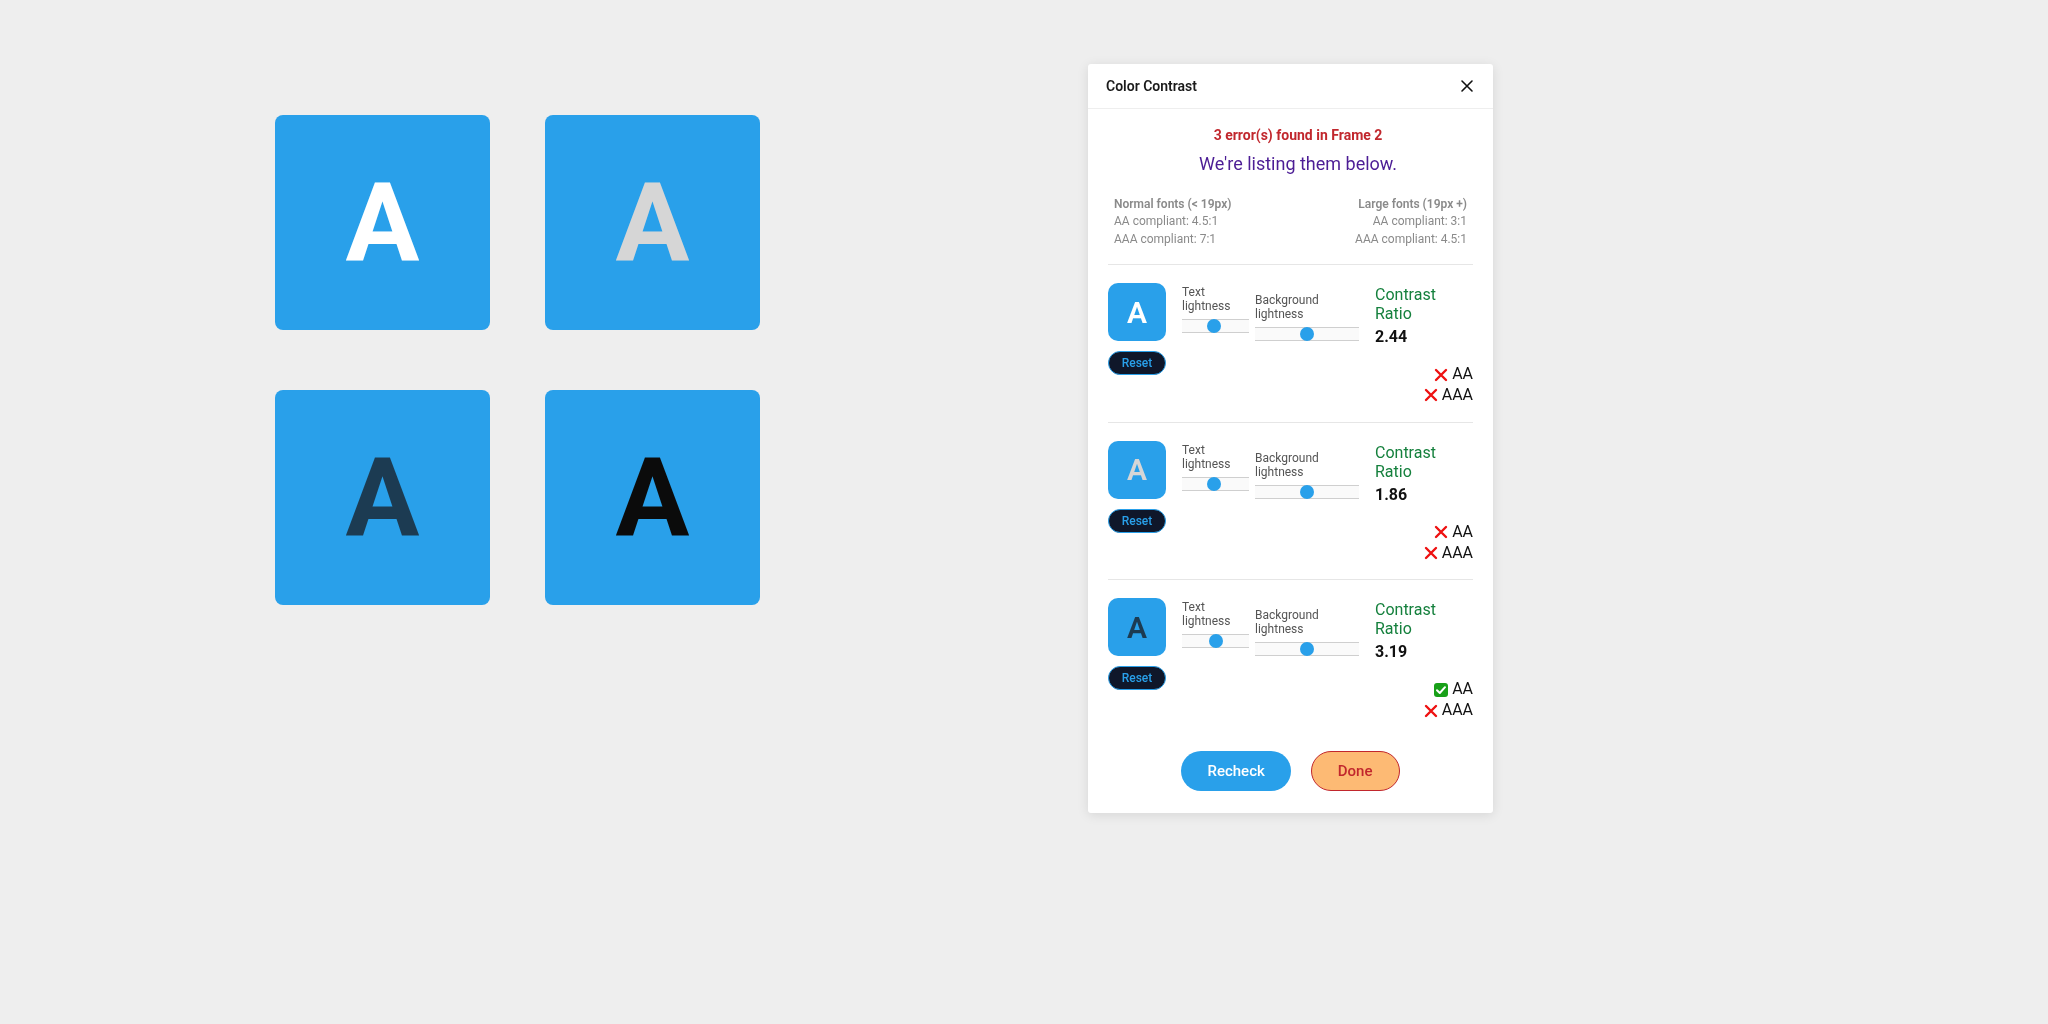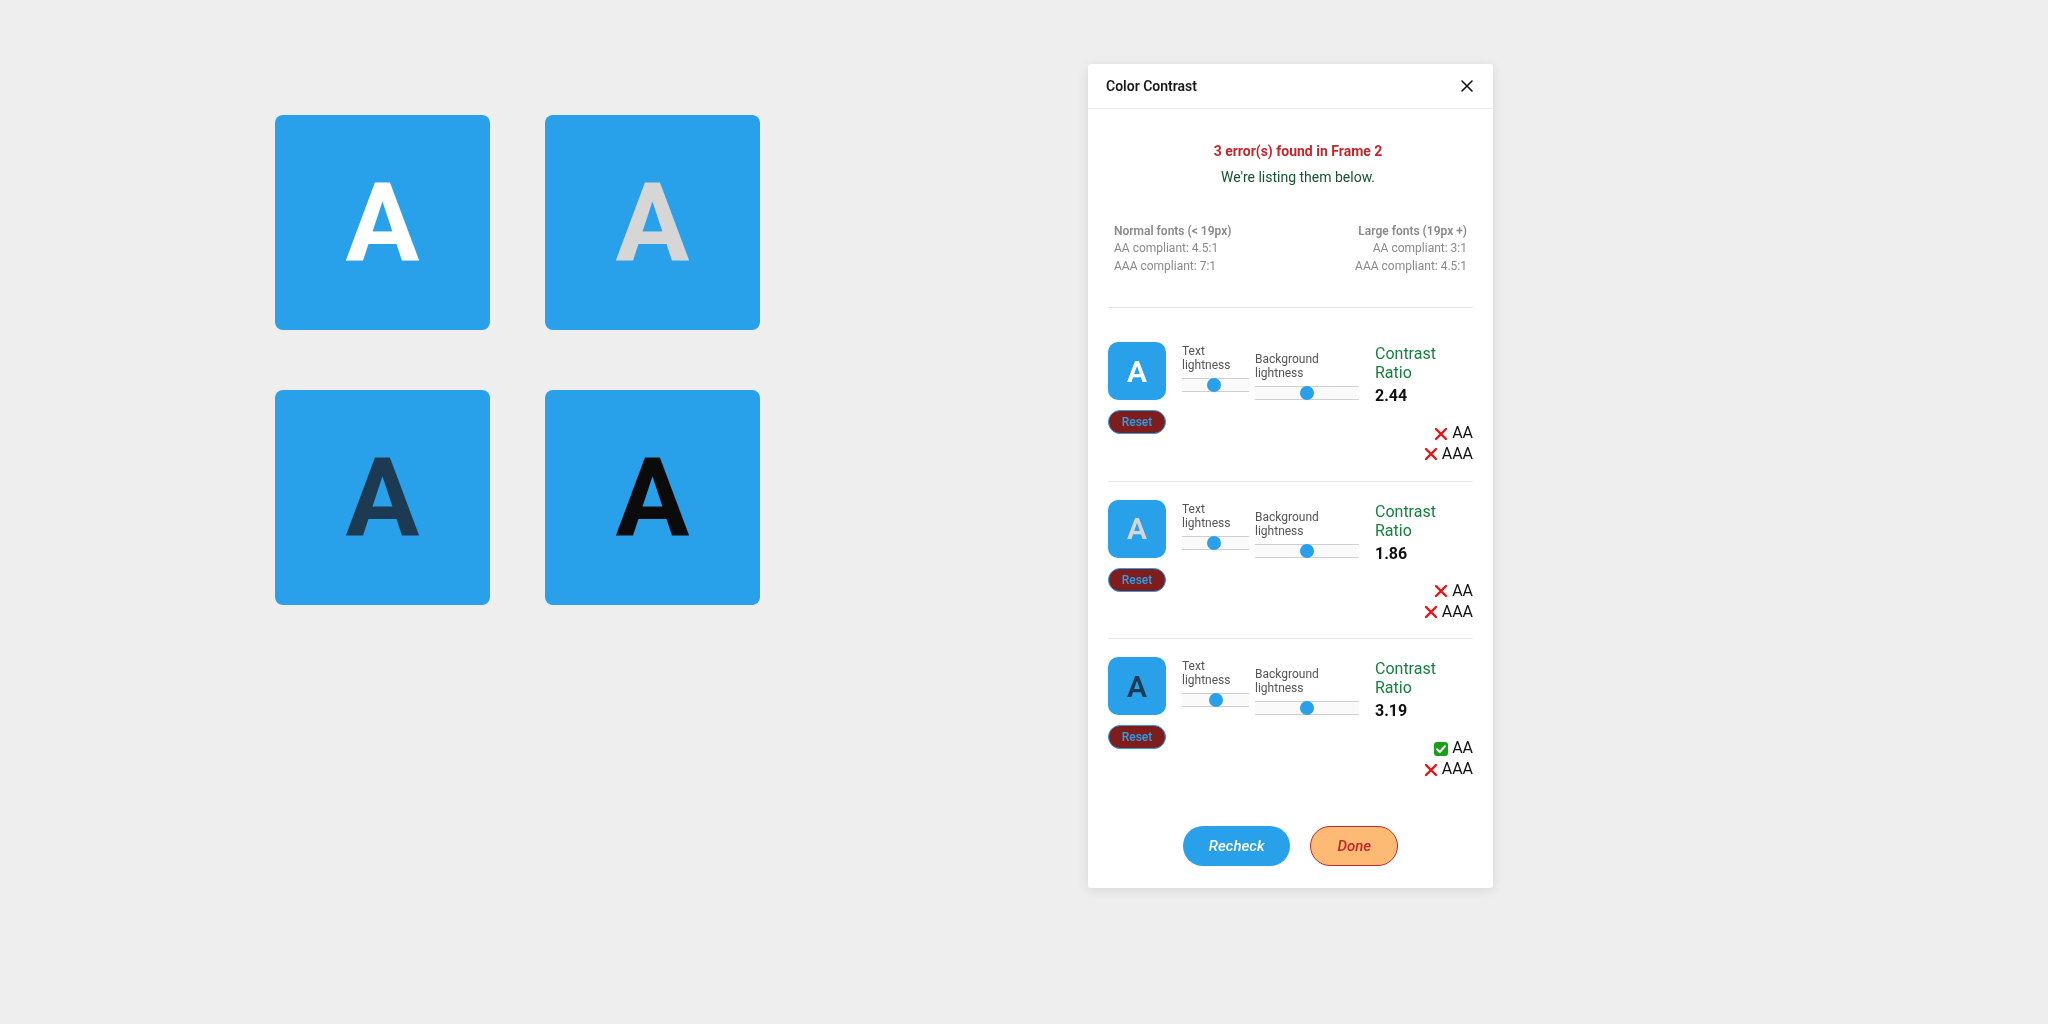--- a/index.html
+++ b/index.html
@@ -38,21 +38,20 @@
   .panel {
     position: absolute;
     top: 64px;
     left: 1088px;
     width: 405px;
     background: #ffffff;
     border-radius: 3px;
     box-shadow: 0 2px 12px rgba(0,0,0,0.10);
     display: flex;
     flex-direction: column;
-    gap: 16px;
   }
   .panel-header {
     display: flex;
     align-items: center;
     justify-content: space-between;
     padding: 14px 18px;
     border-bottom: 1px solid #eee;
   }
   .panel-title {
     font-size: 14px;
@@ -69,22 +68,22 @@
     padding: 18px 20px 6px 35px;
     text-align: center;
   }
   .summary-error {
     color: #c1272d;
     font-weight: 700;
     font-size: 14px;
     margin-bottom: 10px;
   }
   .summary-sub {
-    font-size: 14px;
-    color: #14532d;
+    font-size: 18px;
+    color: #4c1d95;
   }
 
   .compliance {
     display: flex;
     justify-content: space-between;
     padding: 16px 26px 16px 26px;
   }
   .compliance-col {
     font-size: 12px;
     color: #8a8a8a;
@@ -117,21 +116,21 @@
     border-radius: 10px;
     display: flex; align-items:center; justify-content:center;
     font-size: 30px;
     font-weight: 600;
   }
   .reset-btn {
     width: 58px;
     height: 24px;
     border: 1px solid #29a0ea;
     color: #29a0ea;
-    background: #7f1d1d;
+    background: #0f172a;
     border-radius: 14px;
     font-size: 12px;
     font-weight: 500;
     display:flex; align-items:center; justify-content:center;
     cursor: pointer;
   }
 
   .sliders-col {
     flex: 1;
     display: flex;
@@ -192,21 +191,20 @@
     justify-content: flex-end;
   }
   .status-icon { width:14px; height:14px; display:inline-flex; align-items:center; justify-content:center; }
   .status-icon svg { display:block; }
 
   .footer {
     display: flex;
     justify-content: center;
     gap: 20px;
     padding: 14px 0 22px 0;
-    font-style: italic;
   }
   .btn {
     height: 40px;
     border-radius: 22px;
     padding: 0 26px;
     font-size: 15px;
     font-weight: 500;
     display:flex; align-items:center; justify-content:center;
     cursor: pointer;
   }

